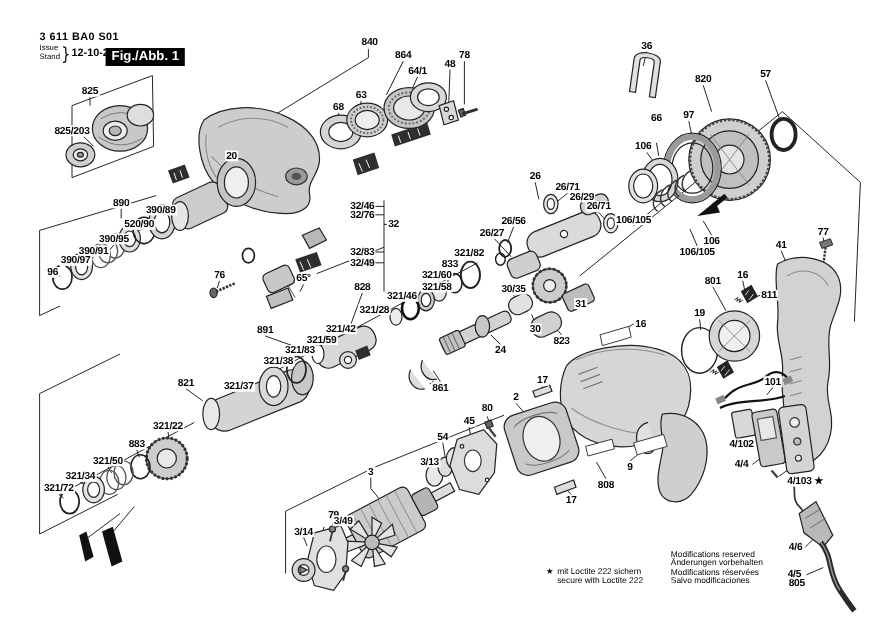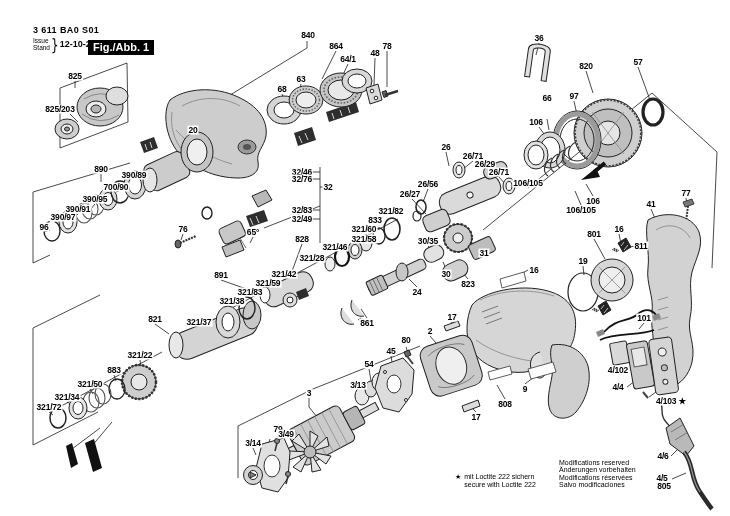--- a/index.html
+++ b/index.html
@@ -403,21 +403,21 @@
       <div class="part-label" style="left: 301px; top: 79px;">63</div>
       <div class="part-label" style="left: 282px; top: 89px;">68</div>
       <div class="part-label" style="left: 539px; top: 38px;">36</div>
       <div class="part-label" style="left: 586px; top: 66px;">820</div>
       <div class="part-label" style="left: 638px; top: 62px;">57</div>
       <div class="part-label" style="left: 574px; top: 96px;">97</div>
       <div class="part-label" style="left: 547px; top: 98px;">66</div>
       <div class="part-label" style="left: 536px; top: 122px;">106</div>
       <div class="part-label" style="left: 101px; top: 169px;">890</div>
       <div class="part-label" style="left: 134px; top: 175px;">390/89</div>
-      <div class="part-label" style="left: 116px; top: 187px;">700/90</div>
+      <div class="part-label" style="left: 116px; top: 187px;">520/90</div>
       <div class="part-label" style="left: 95px; top: 199px;">390/95</div>
       <div class="part-label" style="left: 78px; top: 209px;">390/91</div>
       <div class="part-label" style="left: 63px; top: 217px;">390/97</div>
       <div class="part-label" style="left: 44px; top: 227px;">96</div>
       <div class="part-label" style="left: 183px; top: 229px;">76</div>
       <div class="part-label" style="left: 302px; top: 172px;">32/46</div>
       <div class="part-label" style="left: 302px; top: 179px;">32/76</div>
       <div class="part-label" style="left: 328px; top: 187px;">32</div>
       <div class="part-label" style="left: 302px; top: 210px;">32/83</div>
       <div class="part-label" style="left: 302px; top: 219px;">32/49</div>

